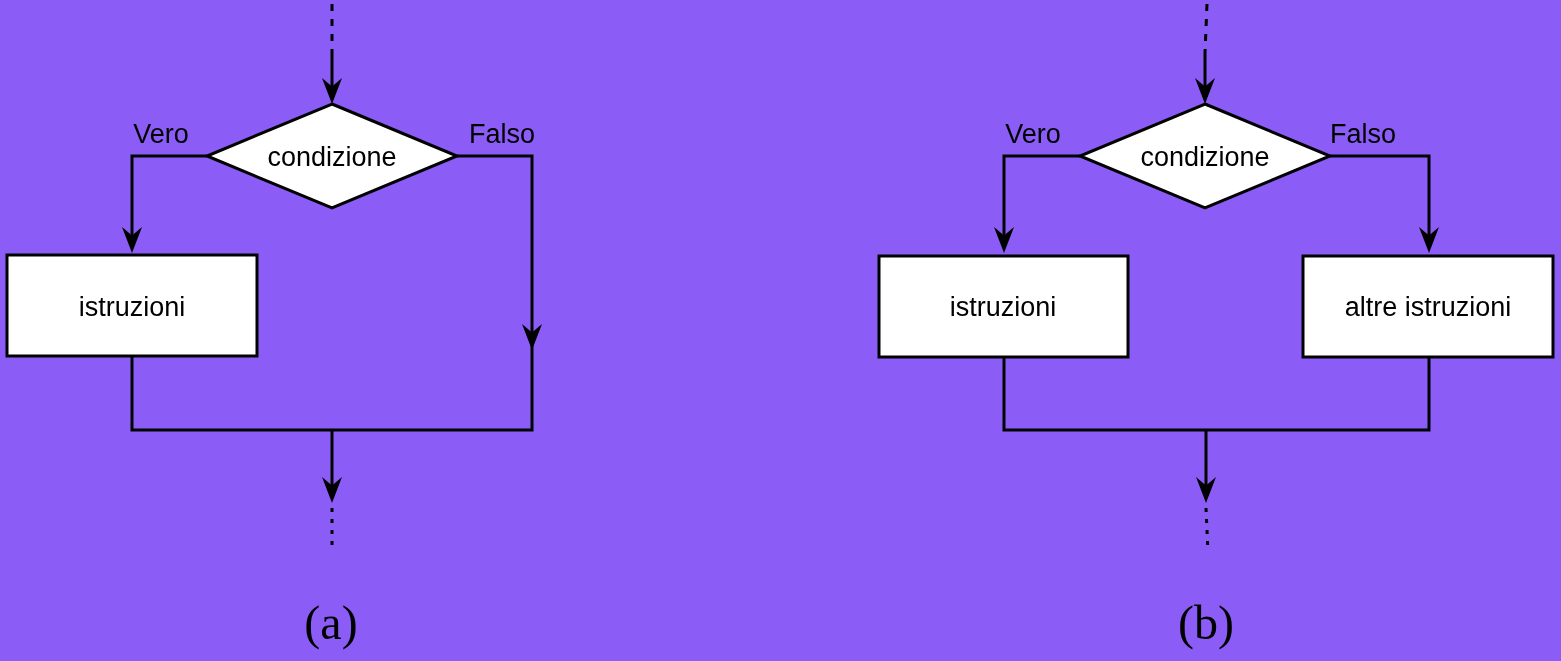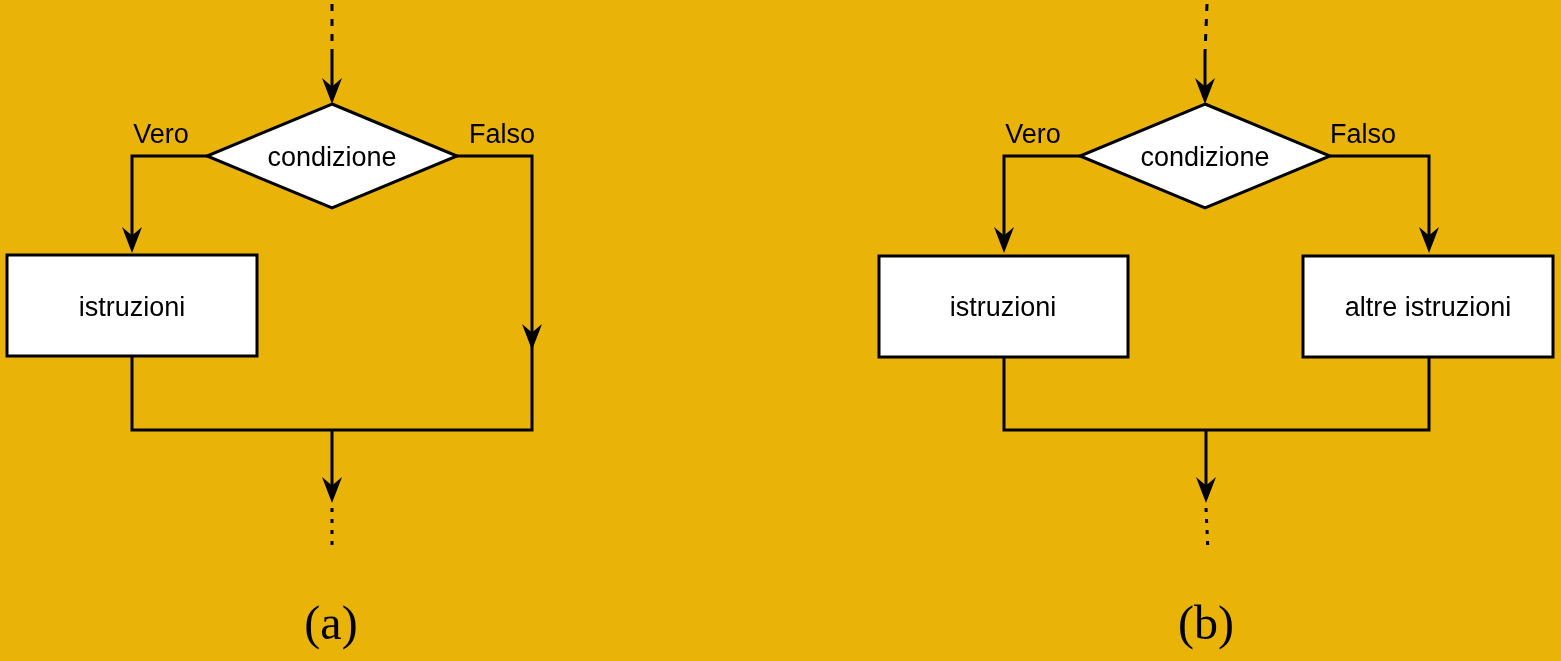--- a/index.html
+++ b/index.html
@@ -4,21 +4,21 @@
 <style>
   html, body {
     margin: 0;
     padding: 0;
     background: #ffffff;
   }
   .stage {
     position: relative;
     width: 1561px;
     height: 661px;
-    background: #eab308;
+    background: #8b5cf6;
     overflow: hidden;
   }
   svg {
     display: block;
   }
   .node-label {
     font-family: "Liberation Sans", sans-serif;
     font-size: 27px;
     fill: #000000;
   }

